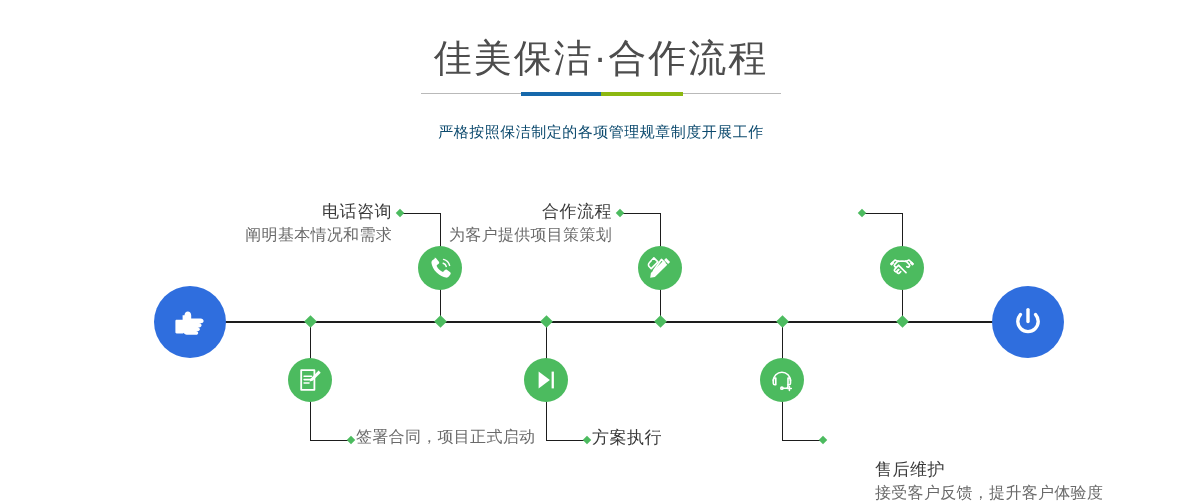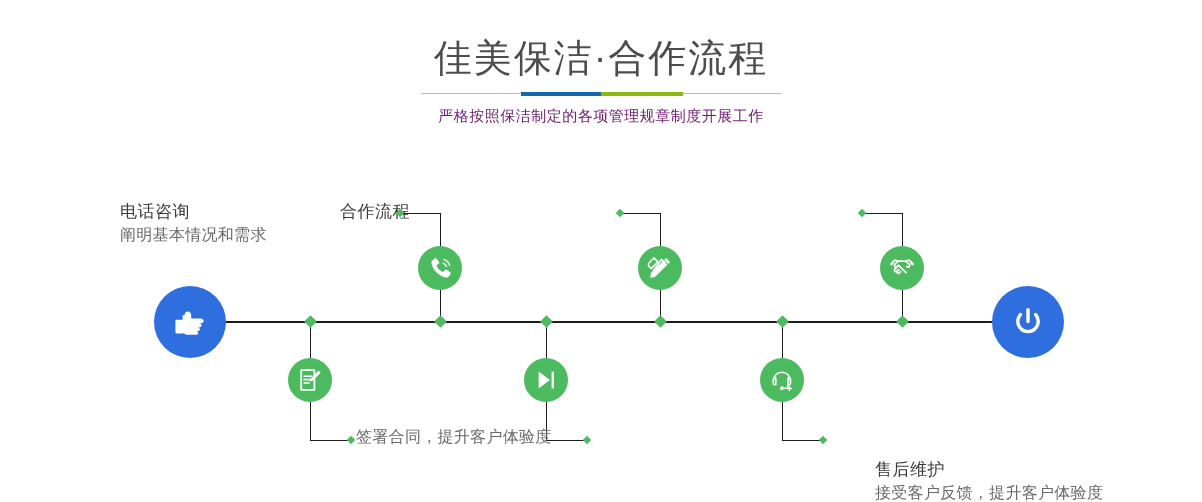--- a/index.html
+++ b/index.html
@@ -157,36 +157,36 @@
     line-height: 24px;
     color: #3a3a3a;
     letter-spacing: 0.5px;
   }
   .node-label .lbl-desc {
     font-size: 16px;
     line-height: 22px;
     color: #6a6a6a;
     letter-spacing: 0.3px;
   }
-  .node-label.align-right { }
+  .node-label.align-right { text-align: right; }
   .node-label.align-left  { text-align: left; }
 </style>
 </head>
 <body>
 
 <div id="header">
   <div id="page-title" style="color: rgb(77, 77, 77);">佳美保洁·合作流程</div>
 
   <div id="title-divider">
     <div id="divider-line"></div>
     <div id="divider-blue" style="background: rgb(22, 104, 171);"></div>
     <div id="divider-green" style="background: rgb(140, 184, 17);"></div>
   </div>
 
-  <div id="page-subtitle" style="color: #701a75;">严格按照保洁制定的各项管理规章制度开展工作</div>
+  <div id="page-subtitle" style="color: #0c4a6e; margin-top: 16px;">严格按照保洁制定的各项管理规章制度开展工作</div>
 </div>
 
 <div id="flow">
 
   <div id="axis-line" style="background: rgb(29, 29, 29);"></div>
 
   <div class="endpoint" id="endpoint-start" style="background: rgb(47, 110, 222);">
     <span>
       <svg width="40" height="40" viewBox="0 0 40 40">
         <path fill="#ffffff" d="M14.5 13.2c0-2.1 1.5-3.6 3.3-3.6 1.9 0 3.4 1.5 3.4 3.6v3.4h9.5c1.6 0 2.9 1 2.9 2.3 0 1.3-1.3 2.3-2.9 2.3h-1.6c1.4 0 2.5.9 2.5 2.1 0 1.2-1.1 2.1-2.5 2.1h-1.5c1.3 0 2.3.9 2.3 1.9 0 1.1-1 1.9-2.3 1.9h-1.4c1.1 0 2 .8 2 1.8s-.9 1.8-2 1.8h-8.1c-3.6 0-5.5-2.1-5.5-5.9V13.2z"></path>
@@ -231,21 +231,21 @@
       <svg width="26" height="26" viewBox="0 0 26 26">
         <path fill="none" stroke="#ffffff" stroke-width="1.8" stroke-linejoin="round" d="M4.2 3.2h13.2v19.6H4.2z"></path>
         <line x1="7.1" y1="9.2" x2="14.6" y2="9.2" stroke="#ffffff" stroke-width="1.6" stroke-linecap="round"></line>
         <line x1="7.1" y1="12.6" x2="14.6" y2="12.6" stroke="#ffffff" stroke-width="1.6" stroke-linecap="round"></line>
         <line x1="7.1" y1="16" x2="12" y2="16" stroke="#ffffff" stroke-width="1.6" stroke-linecap="round"></line>
         <path fill="#ffffff" d="M21.6 3.6l2.1 2.1-8.1 8.1-2.9.8.8-2.9z"></path>
       </svg>
     </span>
   </div>
   <div class="node-label align-left" style="left:356px; top:276px; width:280px;">
-    <div class="lbl-desc">签署合同，提升客户体验度</div>
+    <div class="lbl-desc">签署合同，项目正式启动</div>
   </div>
 
   <div class="conn-v" style="left: 660px; top: 63px; height: 109px; background: rgb(29, 29, 29);"></div>
   <div class="conn-h" style="left: 620px; top: 63px; width: 41px; background: rgb(29, 29, 29);"></div>
   <div class="diamond small" style="left: 617px; top: 60px; background: rgb(76, 187, 95);"></div>
   <div class="diamond" style="left: 656px; top: 167px; background: rgb(76, 187, 95);"></div>
   <div class="milestone" style="left: 638px; top: 96px; background: rgb(76, 187, 95);">
     <span>
       <svg width="26" height="26" viewBox="0 0 26 26">
         <g stroke="#ffffff" stroke-width="1.7" fill="none" stroke-linejoin="round">
@@ -253,35 +253,37 @@
         </g>
         <path fill="#ffffff" d="M19.1 2.9l4 4-2 2-4-4zM16.3 5.7l4 4L7.9 22.1l-4.7.7.7-4.7z"></path>
         <path fill="none" stroke="#ffffff" stroke-width="1.6" stroke-linejoin="round" d="M6.9 2.9l4 4L4.2 13.6l-1.9-1.9a2.8 2.8 0 0 1 0-4l4.6-4.8z"></path>
         <line x1="5.2" y1="5.4" x2="7.1" y2="7.3" stroke="#4cbb5f" stroke-width="1.3"></line>
         <path fill="#ffffff" d="M10.3 19.6l2.6 2.6-3.9 1.3z" opacity="0"></path>
       </svg>
     </span>
   </div>
   <div class="node-label align-right" style="left:340px; top:50px; width:272px;">
     <div class="lbl-title">合作流程</div>
+    <div class="lbl-desc">为客户提供项目策策划</div>
   </div>
 
   <div class="conn-v" style="left: 546px; top: 171px; height: 120px; background: rgb(29, 29, 29);"></div>
   <div class="conn-h" style="left: 546px; top: 290px; width: 41px; background: rgb(29, 29, 29);"></div>
   <div class="diamond small" style="left: 584px; top: 287px; background: rgb(76, 187, 95);"></div>
   <div class="diamond" style="left: 542px; top: 167px; background: rgb(76, 187, 95);"></div>
   <div class="milestone" style="left: 524px; top: 208px; background: rgb(76, 187, 95);">
     <span>
       <svg width="26" height="26" viewBox="0 0 26 26">
         <path fill="#ffffff" d="M5.6 4.6l11.3 8.4-11.3 8.4z"></path>
         <rect x="18.6" y="4.6" width="2.3" height="16.8" fill="#ffffff"></rect>
       </svg>
     </span>
   </div>
   <div class="node-label align-left" style="left:592px; top:276px; width:280px;">
+    <div class="lbl-title">方案执行</div>
   </div>
 
   <div class="conn-v" style="left: 902px; top: 63px; height: 109px; background: rgb(29, 29, 29);"></div>
   <div class="conn-h" style="left: 862px; top: 63px; width: 41px; background: rgb(29, 29, 29);"></div>
   <div class="diamond small" style="left: 859px; top: 60px; background: rgb(76, 187, 95);"></div>
   <div class="diamond" style="left: 898px; top: 167px; background: rgb(76, 187, 95);"></div>
   <div class="milestone" style="left: 880px; top: 96px; background: rgb(76, 187, 95);">
     <span>
       <svg width="28" height="28" viewBox="0 0 28 28">
         <g fill="none" stroke="#ffffff" stroke-width="1.7" stroke-linejoin="round" stroke-linecap="round">

